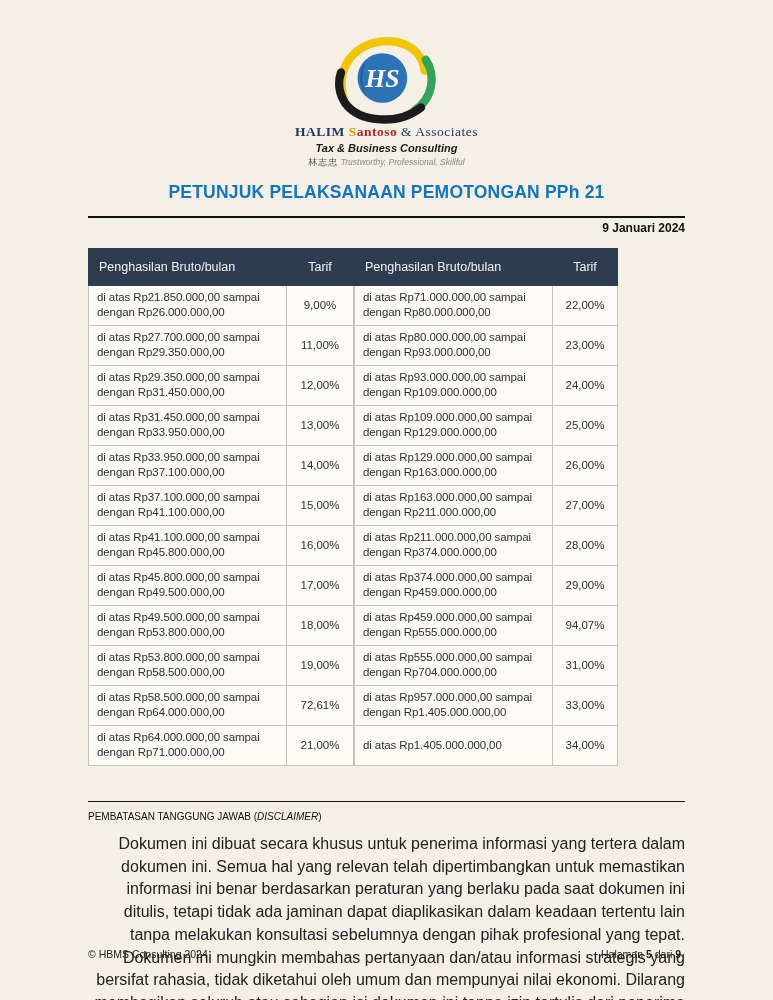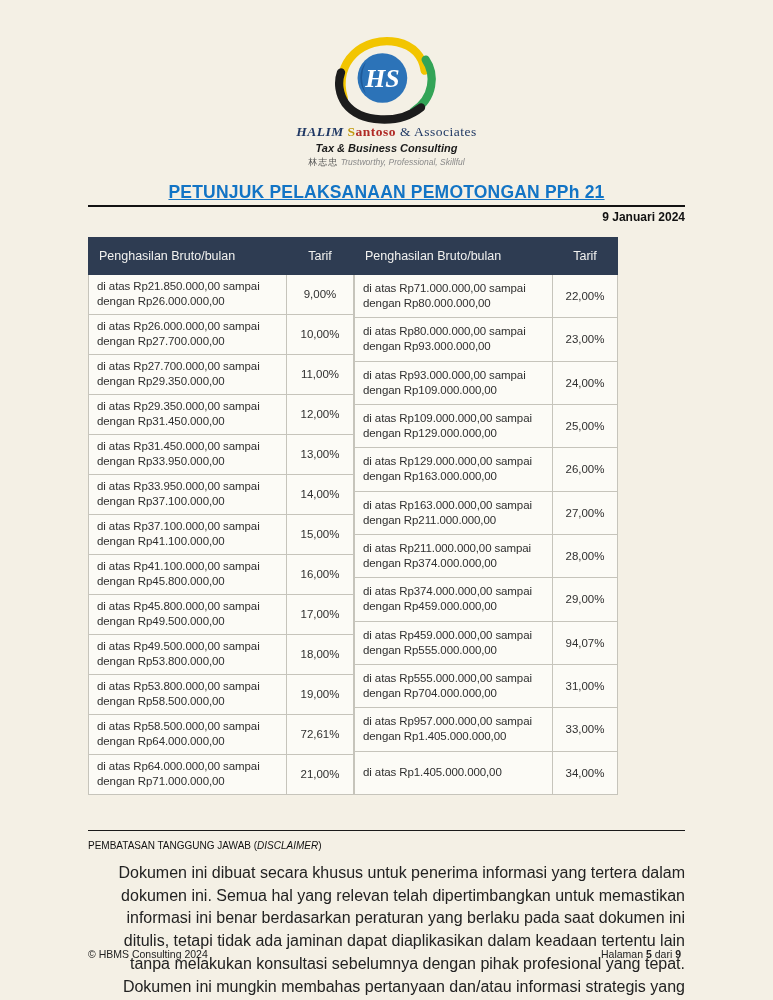--- a/index.html
+++ b/index.html
@@ -10,39 +10,38 @@
     color:#2a2a2a;
     position:relative;
     overflow:hidden;
   }
   .page { padding:0 88px; }
 
   
   .logo-wrap { text-align:center; padding-top:32px; line-height:1.15; }
   .logo-svg { display:block; margin:0 auto; }
   .logo-name { font-family:"Liberation Serif", serif; font-size:13.5px; letter-spacing:.5px; }
-  .logo-name .halim { color:#1f3864; font-weight:bold;font-style:italic; }
+  .logo-name .halim { color:#1f3864; font-weight:bold; }
   .logo-name .s-init { color:#c09a10; font-weight:bold; }
   .logo-name .santoso { color:#b02a25; font-weight:bold; }
   .logo-name .assoc { color:#1f3864; }
   .logo-tagline { font-size:11px; font-weight:bold; font-style:italic; color:#1a1a1a; margin-top:2px; }
   .logo-motto { font-size:8.5px; color:#8a8a8a; font-style:italic; margin-top:3px; }
   .logo-motto .cn { font-style:normal; color:#555; font-size:9px; letter-spacing:1px; }
 
   
   .doc-title {
     margin-top:14px;
     text-align:center;
     color:#1274c5;
     font-size:17.5px;
     font-weight:bold;
     letter-spacing:.2px;
-    padding-bottom:2px;
+    padding-bottom:13px;
     border-bottom:2.5px solid #121212;
-    text-decoration:underline;
   }
   .doc-date { text-align:right; font-size:12px; font-weight:bold; color:#111; margin-top:3px; }
 
   
   .tables { display:flex; margin-top:13px; }
   table.rates {
     border-collapse:collapse;
     background:#fcfbf6;
     border:1px solid #c6c4bb;
     table-layout:fixed;
@@ -136,25 +135,20 @@
           <th class="h-rate">Tarif</th>
         </tr>
       </thead>
       <tbody>
           <tr>
             <td class="cell-bracket">di atas Rp21.850.000,00 sampai
 dengan Rp26.000.000,00</td>
             <td class="cell-rate">9,00%</td>
           </tr>
           <tr>
-            <td class="cell-bracket">di atas Rp26.000.000,00 sampai
-dengan Rp27.700.000,00</td>
-            <td class="cell-rate">10,00%</td>
-          </tr>
-          <tr>
             <td class="cell-bracket">di atas Rp27.700.000,00 sampai
 dengan Rp29.350.000,00</td>
             <td class="cell-rate">11,00%</td>
           </tr>
           <tr>
             <td class="cell-bracket">di atas Rp29.350.000,00 sampai
 dengan Rp31.450.000,00</td>
             <td class="cell-rate">12,00%</td>
           </tr>
           <tr>

